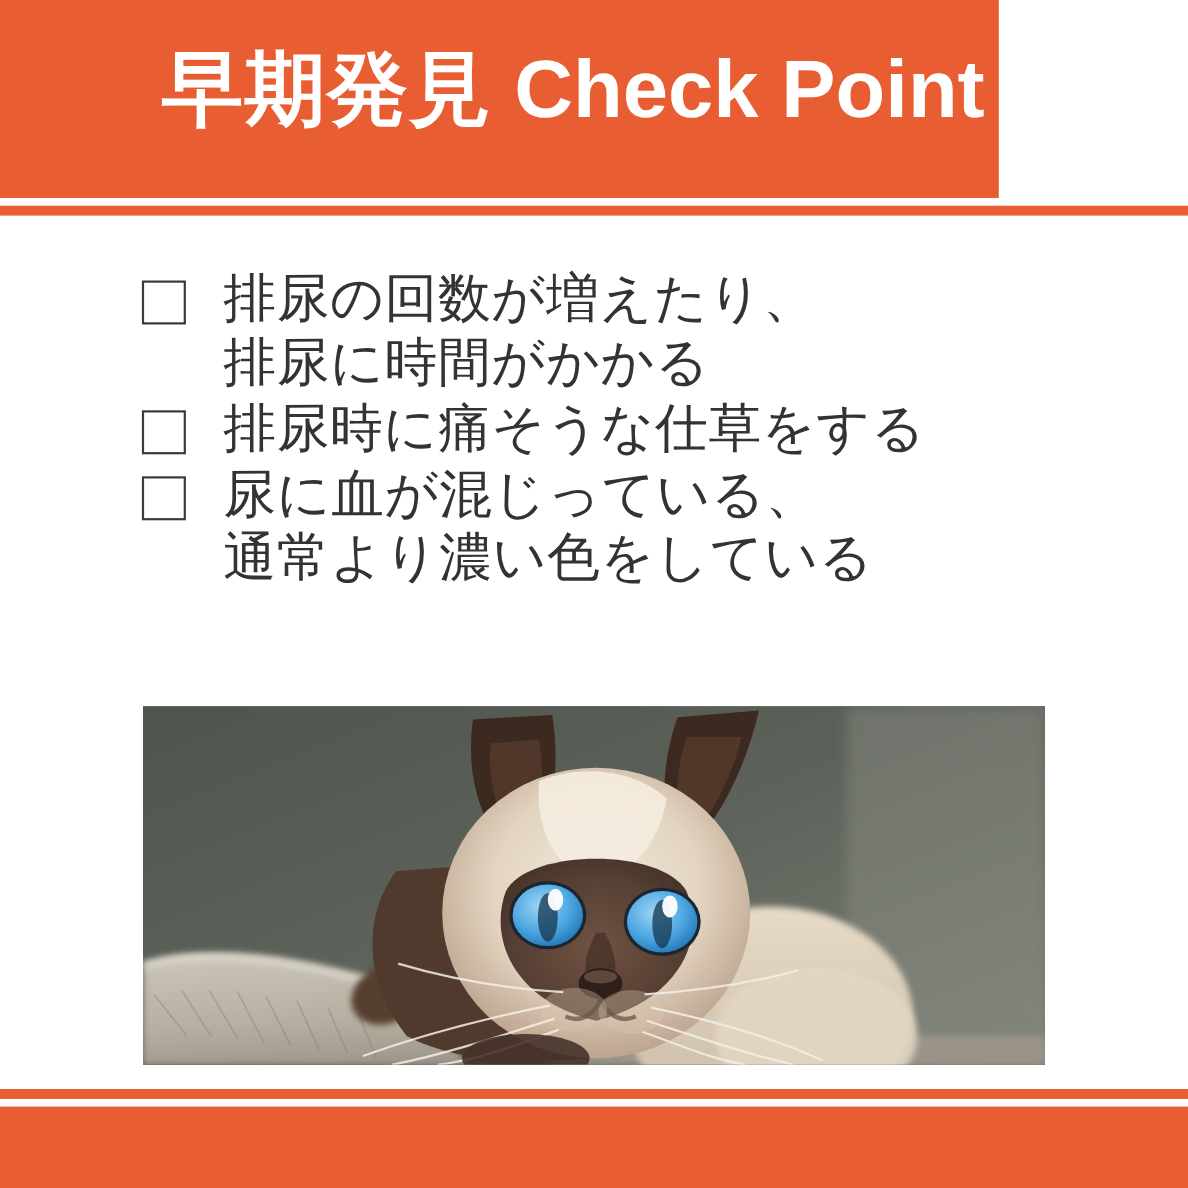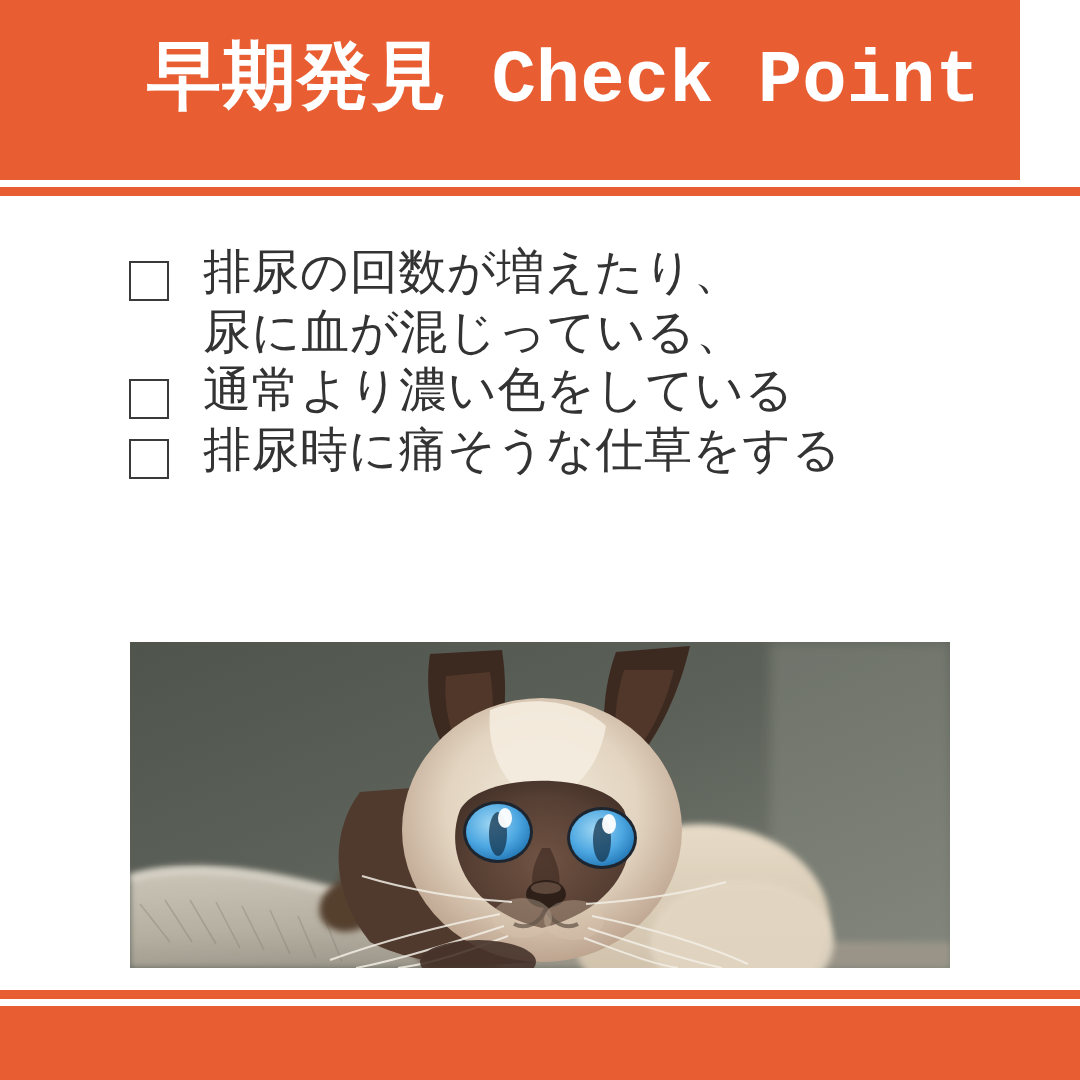--- a/index.html
+++ b/index.html
@@ -16,24 +16,23 @@
     height: 1080px;
     background: #ffffff;
     overflow: hidden;
   }
 
   
   .header-band {
     position: absolute;
     left: 0;
     top: 0;
-    width: 1020px;
+    width: 908px;
     height: 180px;
     background: #e85d31;
-    font-family: Liberation Mono, monospace;
   }
   .header-title {
     position: absolute;
     left: 147px;
     top: 44px;
     font-size: 74px;
     font-weight: 700;
     color: #ffffff;
     letter-spacing: 0.5px;
     white-space: nowrap;
@@ -77,21 +76,21 @@
 
   
   .checklist {
     position: absolute;
     left: 129px;
     top: 243px;
     width: 920px;
   }
   .check-row {
     display: flex;
-    align-items: flex-end;
+    align-items: flex-start;
     margin-bottom: 2px;
   }
   .checkbox {
     flex: 0 0 auto;
     width: 40px;
     height: 40px;
     border: 2px solid #3a3a3a;
     background: #ffffff;
     margin-top: 12px;
     box-sizing: border-box;
@@ -139,34 +138,35 @@
     </div>
   </div>
   <div class="rule-top"></div>
 
   <div class="checklist">
 
     <div class="check-row">
       <div class="checkbox"></div>
       <div class="check-text">
         <span>排尿の回数が増えたり、</span>
+        <span class="line2">排尿に時間がかかる</span>
       </div>
+    </div>
+
+    <div class="check-row">
+      <div class="checkbox"></div>
+      <div class="check-text">排尿時に痛そうな仕草をする</div>
     </div>
 
     <div class="check-row">
       <div class="checkbox"></div>
       <div class="check-text">
         <span>尿に血が混じっている、</span>
         <span class="line2">通常より濃い色をしている</span>
       </div>
-    </div>
-
-    <div class="check-row">
-      <div class="checkbox"></div>
-      <div class="check-text">排尿時に痛そうな仕草をする</div>
     </div>
 
 
   </div>
 
   <div class="photo">
     <svg viewBox="0 0 820 326" preserveAspectRatio="none">
       <defs>
         <linearGradient id="bgGrad" x1="0" y1="0" x2="1" y2="1">
           <stop offset="0%" stop-color="#4f544c"></stop>

